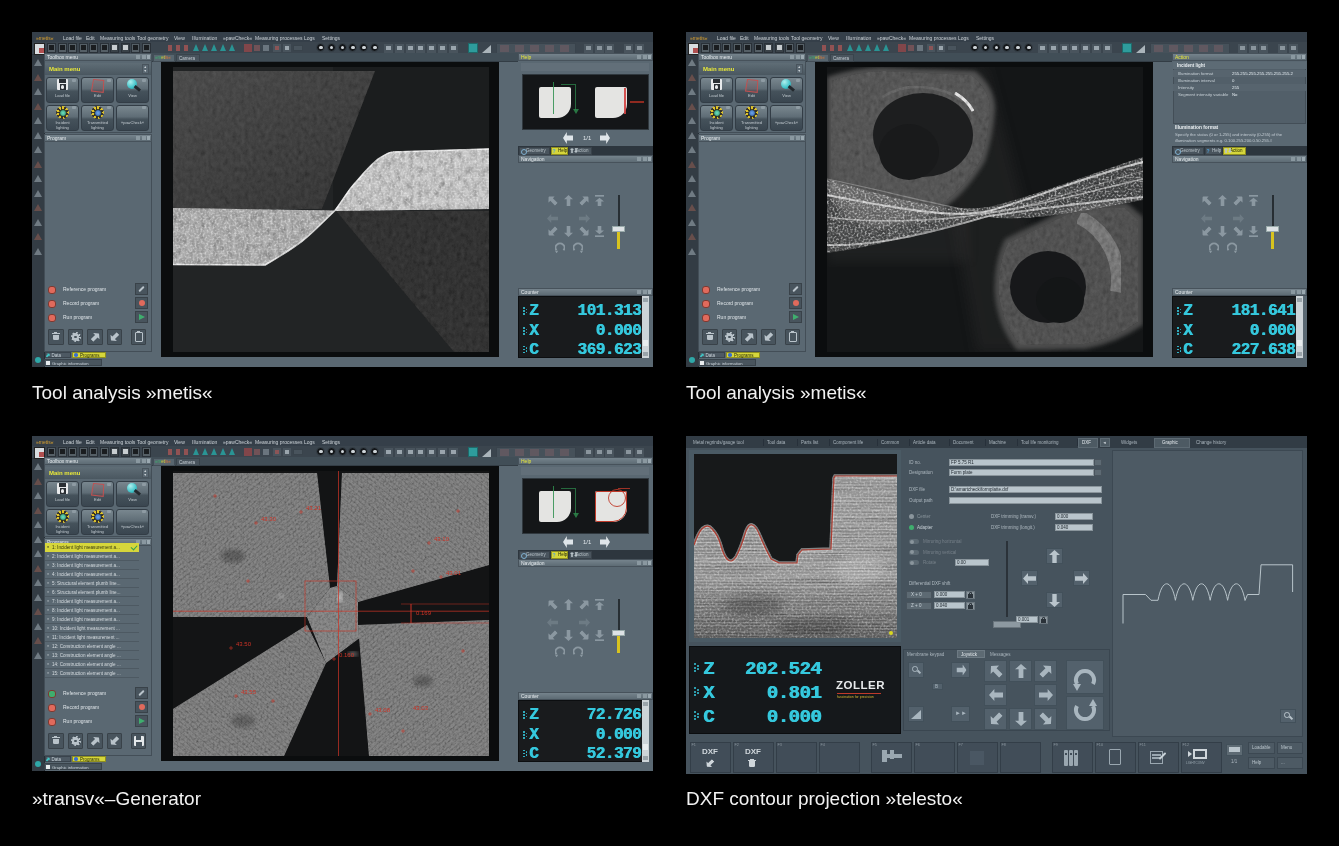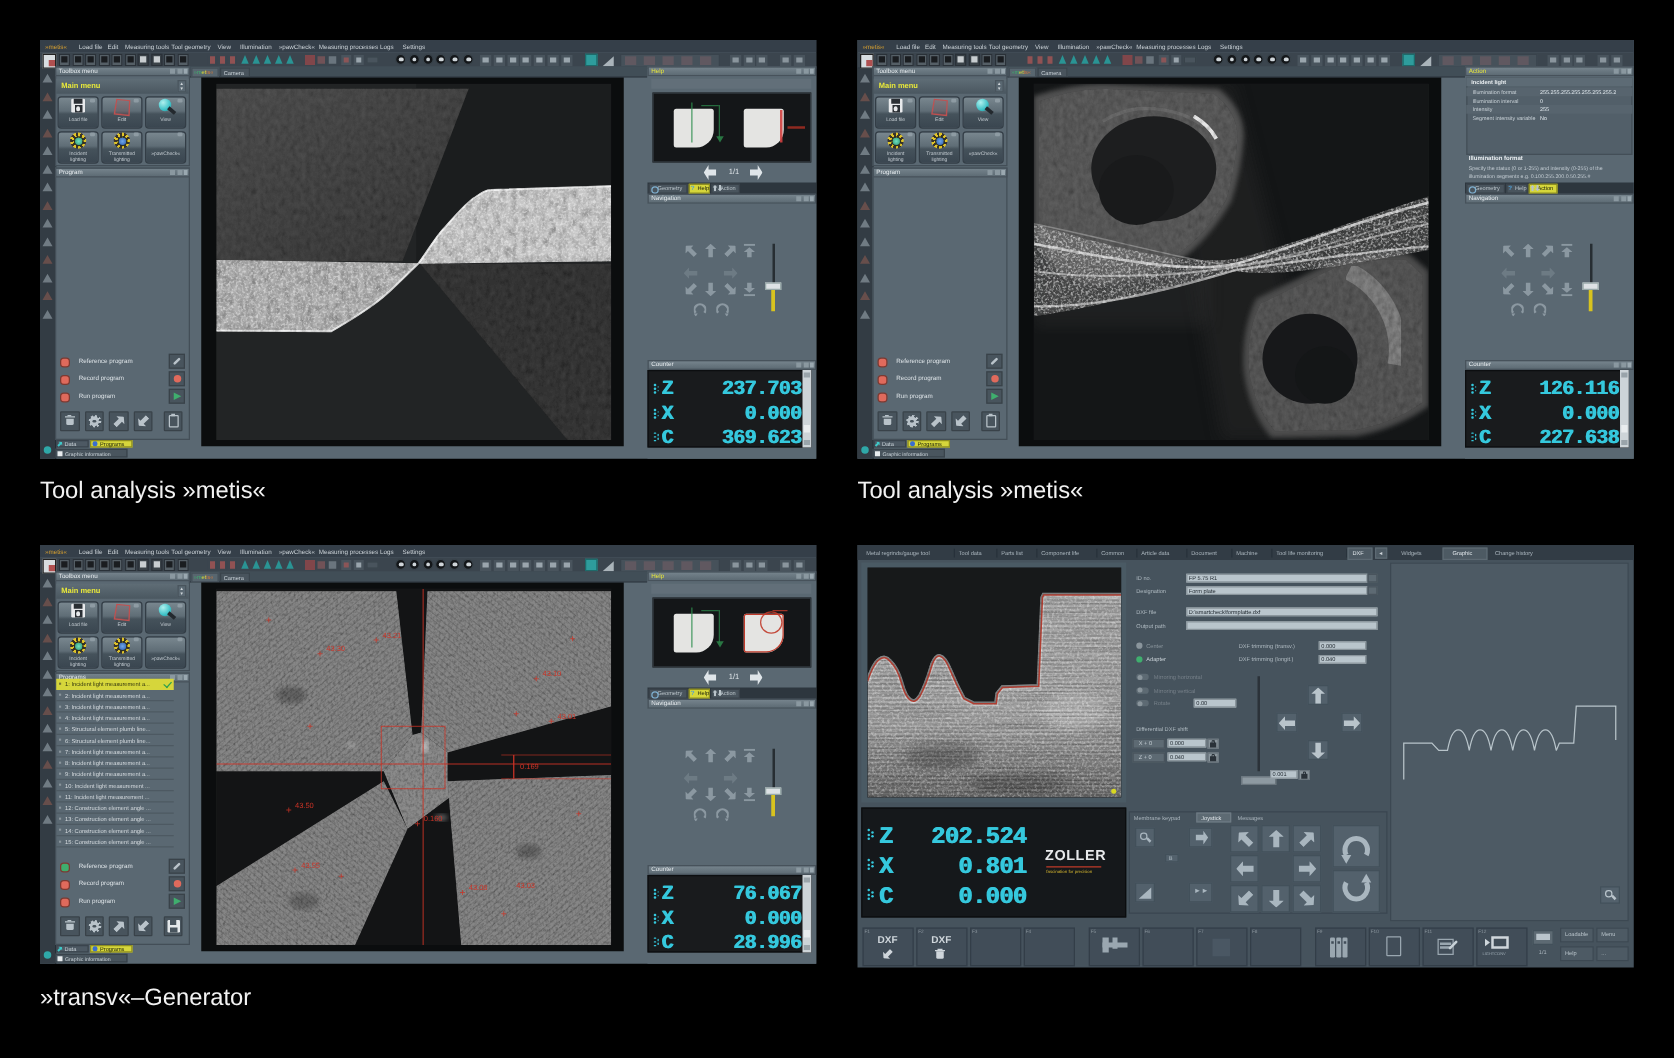--- a/index.html
+++ b/index.html
@@ -386,21 +386,21 @@
     <div style="position:absolute;left:642px;top:296px;width:7px;height:62px;background:#cdd4d8;"></div>
     <div style="position:absolute;left:643px;top:298px;width:5px;height:4px;background:#9aa4aa;"></div>
     <div style="position:absolute;left:643px;top:340px;width:5px;height:6px;background:#e8ecee;"></div>
     <div style="position:absolute;left:643px;top:352px;width:5px;height:4px;background:#9aa4aa;"></div>
     <div style="position:absolute;left:523.0px;top:307.0px;width:1.6px;height:1.6px;background:#35c8dd;border-radius:50%;"></div>
     <div style="position:absolute;left:525.5px;top:308.5px;width:1.6px;height:1.6px;background:#35c8dd;border-radius:50%;"></div>
     <div style="position:absolute;left:523.0px;top:310.0px;width:1.6px;height:1.6px;background:#35c8dd;border-radius:50%;"></div>
     <div style="position:absolute;left:525.5px;top:311.5px;width:1.6px;height:1.6px;background:#35c8dd;border-radius:50%;"></div>
     <div style="position:absolute;left:523.0px;top:313.0px;width:1.6px;height:1.6px;background:#35c8dd;border-radius:50%;"></div>
     <div style="position:absolute;left:529px;top:302px;color:#35c8dd;font-family:'Liberation Mono',monospace;font-weight:bold;font-size:16px;text-shadow:0.7px 0 0 #35c8dd;">Z</div>
-    <div style="position:absolute;left:538px;top:302px;width:103px;text-align:right;color:#35c8dd;font-family:'Liberation Mono',monospace;font-weight:bold;font-size:16px;letter-spacing:-0.5px;text-shadow:0.7px 0 0 #35c8dd;">237.703</div>
+    <div style="position:absolute;left:538px;top:302px;width:103px;text-align:right;color:#35c8dd;font-family:'Liberation Mono',monospace;font-weight:bold;font-size:16px;letter-spacing:-0.5px;text-shadow:0.7px 0 0 #35c8dd;">101.313</div>
     <div style="position:absolute;left:523.0px;top:327.0px;width:1.6px;height:1.6px;background:#35c8dd;border-radius:50%;"></div>
     <div style="position:absolute;left:525.5px;top:328.5px;width:1.6px;height:1.6px;background:#35c8dd;border-radius:50%;"></div>
     <div style="position:absolute;left:523.0px;top:330.0px;width:1.6px;height:1.6px;background:#35c8dd;border-radius:50%;"></div>
     <div style="position:absolute;left:525.5px;top:331.5px;width:1.6px;height:1.6px;background:#35c8dd;border-radius:50%;"></div>
     <div style="position:absolute;left:523.0px;top:333.0px;width:1.6px;height:1.6px;background:#35c8dd;border-radius:50%;"></div>
     <div style="position:absolute;left:529px;top:322px;color:#35c8dd;font-family:'Liberation Mono',monospace;font-weight:bold;font-size:16px;text-shadow:0.7px 0 0 #35c8dd;">X</div>
     <div style="position:absolute;left:538px;top:322px;width:103px;text-align:right;color:#35c8dd;font-family:'Liberation Mono',monospace;font-weight:bold;font-size:16px;letter-spacing:-0.5px;text-shadow:0.7px 0 0 #35c8dd;">0.000</div>
     <div style="position:absolute;left:523.0px;top:345.5px;width:1.6px;height:1.6px;background:#35c8dd;border-radius:50%;"></div>
     <div style="position:absolute;left:525.5px;top:347.0px;width:1.6px;height:1.6px;background:#35c8dd;border-radius:50%;"></div>
     <div style="position:absolute;left:523.0px;top:348.5px;width:1.6px;height:1.6px;background:#35c8dd;border-radius:50%;"></div>
@@ -800,21 +800,21 @@
     <div style="position:absolute;left:1296px;top:296px;width:7px;height:62px;background:#cdd4d8;"></div>
     <div style="position:absolute;left:1297px;top:298px;width:5px;height:4px;background:#9aa4aa;"></div>
     <div style="position:absolute;left:1297px;top:340px;width:5px;height:6px;background:#e8ecee;"></div>
     <div style="position:absolute;left:1297px;top:352px;width:5px;height:4px;background:#9aa4aa;"></div>
     <div style="position:absolute;left:1177.0px;top:307.0px;width:1.6px;height:1.6px;background:#35c8dd;border-radius:50%;"></div>
     <div style="position:absolute;left:1179.5px;top:308.5px;width:1.6px;height:1.6px;background:#35c8dd;border-radius:50%;"></div>
     <div style="position:absolute;left:1177.0px;top:310.0px;width:1.6px;height:1.6px;background:#35c8dd;border-radius:50%;"></div>
     <div style="position:absolute;left:1179.5px;top:311.5px;width:1.6px;height:1.6px;background:#35c8dd;border-radius:50%;"></div>
     <div style="position:absolute;left:1177.0px;top:313.0px;width:1.6px;height:1.6px;background:#35c8dd;border-radius:50%;"></div>
     <div style="position:absolute;left:1183px;top:302px;color:#35c8dd;font-family:'Liberation Mono',monospace;font-weight:bold;font-size:16px;text-shadow:0.7px 0 0 #35c8dd;">Z</div>
-    <div style="position:absolute;left:1192px;top:302px;width:103px;text-align:right;color:#35c8dd;font-family:'Liberation Mono',monospace;font-weight:bold;font-size:16px;letter-spacing:-0.5px;text-shadow:0.7px 0 0 #35c8dd;">126.116</div>
+    <div style="position:absolute;left:1192px;top:302px;width:103px;text-align:right;color:#35c8dd;font-family:'Liberation Mono',monospace;font-weight:bold;font-size:16px;letter-spacing:-0.5px;text-shadow:0.7px 0 0 #35c8dd;">181.641</div>
     <div style="position:absolute;left:1177.0px;top:327.0px;width:1.6px;height:1.6px;background:#35c8dd;border-radius:50%;"></div>
     <div style="position:absolute;left:1179.5px;top:328.5px;width:1.6px;height:1.6px;background:#35c8dd;border-radius:50%;"></div>
     <div style="position:absolute;left:1177.0px;top:330.0px;width:1.6px;height:1.6px;background:#35c8dd;border-radius:50%;"></div>
     <div style="position:absolute;left:1179.5px;top:331.5px;width:1.6px;height:1.6px;background:#35c8dd;border-radius:50%;"></div>
     <div style="position:absolute;left:1177.0px;top:333.0px;width:1.6px;height:1.6px;background:#35c8dd;border-radius:50%;"></div>
     <div style="position:absolute;left:1183px;top:322px;color:#35c8dd;font-family:'Liberation Mono',monospace;font-weight:bold;font-size:16px;text-shadow:0.7px 0 0 #35c8dd;">X</div>
     <div style="position:absolute;left:1192px;top:322px;width:103px;text-align:right;color:#35c8dd;font-family:'Liberation Mono',monospace;font-weight:bold;font-size:16px;letter-spacing:-0.5px;text-shadow:0.7px 0 0 #35c8dd;">0.000</div>
     <div style="position:absolute;left:1177.0px;top:345.5px;width:1.6px;height:1.6px;background:#35c8dd;border-radius:50%;"></div>
     <div style="position:absolute;left:1179.5px;top:347.0px;width:1.6px;height:1.6px;background:#35c8dd;border-radius:50%;"></div>
     <div style="position:absolute;left:1177.0px;top:348.5px;width:1.6px;height:1.6px;background:#35c8dd;border-radius:50%;"></div>
@@ -1286,35 +1286,35 @@
     <div style="position:absolute;left:642px;top:700px;width:7px;height:62px;background:#cdd4d8;"></div>
     <div style="position:absolute;left:643px;top:702px;width:5px;height:4px;background:#9aa4aa;"></div>
     <div style="position:absolute;left:643px;top:744px;width:5px;height:6px;background:#e8ecee;"></div>
     <div style="position:absolute;left:643px;top:756px;width:5px;height:4px;background:#9aa4aa;"></div>
     <div style="position:absolute;left:523.0px;top:711.0px;width:1.6px;height:1.6px;background:#35c8dd;border-radius:50%;"></div>
     <div style="position:absolute;left:525.5px;top:712.5px;width:1.6px;height:1.6px;background:#35c8dd;border-radius:50%;"></div>
     <div style="position:absolute;left:523.0px;top:714.0px;width:1.6px;height:1.6px;background:#35c8dd;border-radius:50%;"></div>
     <div style="position:absolute;left:525.5px;top:715.5px;width:1.6px;height:1.6px;background:#35c8dd;border-radius:50%;"></div>
     <div style="position:absolute;left:523.0px;top:717.0px;width:1.6px;height:1.6px;background:#35c8dd;border-radius:50%;"></div>
     <div style="position:absolute;left:529px;top:706px;color:#35c8dd;font-family:'Liberation Mono',monospace;font-weight:bold;font-size:16px;text-shadow:0.7px 0 0 #35c8dd;">Z</div>
-    <div style="position:absolute;left:538px;top:706px;width:103px;text-align:right;color:#35c8dd;font-family:'Liberation Mono',monospace;font-weight:bold;font-size:16px;letter-spacing:-0.5px;text-shadow:0.7px 0 0 #35c8dd;">76.067</div>
+    <div style="position:absolute;left:538px;top:706px;width:103px;text-align:right;color:#35c8dd;font-family:'Liberation Mono',monospace;font-weight:bold;font-size:16px;letter-spacing:-0.5px;text-shadow:0.7px 0 0 #35c8dd;">72.726</div>
     <div style="position:absolute;left:523.0px;top:731.0px;width:1.6px;height:1.6px;background:#35c8dd;border-radius:50%;"></div>
     <div style="position:absolute;left:525.5px;top:732.5px;width:1.6px;height:1.6px;background:#35c8dd;border-radius:50%;"></div>
     <div style="position:absolute;left:523.0px;top:734.0px;width:1.6px;height:1.6px;background:#35c8dd;border-radius:50%;"></div>
     <div style="position:absolute;left:525.5px;top:735.5px;width:1.6px;height:1.6px;background:#35c8dd;border-radius:50%;"></div>
     <div style="position:absolute;left:523.0px;top:737.0px;width:1.6px;height:1.6px;background:#35c8dd;border-radius:50%;"></div>
     <div style="position:absolute;left:529px;top:726px;color:#35c8dd;font-family:'Liberation Mono',monospace;font-weight:bold;font-size:16px;text-shadow:0.7px 0 0 #35c8dd;">X</div>
     <div style="position:absolute;left:538px;top:726px;width:103px;text-align:right;color:#35c8dd;font-family:'Liberation Mono',monospace;font-weight:bold;font-size:16px;letter-spacing:-0.5px;text-shadow:0.7px 0 0 #35c8dd;">0.000</div>
     <div style="position:absolute;left:523.0px;top:749.5px;width:1.6px;height:1.6px;background:#35c8dd;border-radius:50%;"></div>
     <div style="position:absolute;left:525.5px;top:751.0px;width:1.6px;height:1.6px;background:#35c8dd;border-radius:50%;"></div>
     <div style="position:absolute;left:523.0px;top:752.5px;width:1.6px;height:1.6px;background:#35c8dd;border-radius:50%;"></div>
     <div style="position:absolute;left:525.5px;top:754.0px;width:1.6px;height:1.6px;background:#35c8dd;border-radius:50%;"></div>
     <div style="position:absolute;left:523.0px;top:755.5px;width:1.6px;height:1.6px;background:#35c8dd;border-radius:50%;"></div>
     <div style="position:absolute;left:529px;top:744.5px;color:#35c8dd;font-family:'Liberation Mono',monospace;font-weight:bold;font-size:16px;text-shadow:0.7px 0 0 #35c8dd;">C</div>
-    <div style="position:absolute;left:538px;top:744.5px;width:103px;text-align:right;color:#35c8dd;font-family:'Liberation Mono',monospace;font-weight:bold;font-size:16px;letter-spacing:-0.5px;text-shadow:0.7px 0 0 #35c8dd;">28.996</div>
+    <div style="position:absolute;left:538px;top:744.5px;width:103px;text-align:right;color:#35c8dd;font-family:'Liberation Mono',monospace;font-weight:bold;font-size:16px;letter-spacing:-0.5px;text-shadow:0.7px 0 0 #35c8dd;">52.379</div>
 <div style="position:absolute;left:686px;top:436px;width:621px;height:338px;background:#46535d;overflow:hidden;"></div>
     <div style="position:absolute;left:686px;top:436px;width:621px;height:12px;background:#323c45;"></div>
     <div style="position:absolute;left:693px;top:440px;font-size:4.5px;line-height:5.5px;color:#aab5bd;white-space:nowrap;">Metal regrinds/gauge tool</div>
     <div style="position:absolute;left:763px;top:439px;width:1px;height:7px;background:#27303a;"></div>
     <div style="position:absolute;left:767px;top:440px;font-size:4.5px;line-height:5.5px;color:#aab5bd;white-space:nowrap;">Tool data</div>
     <div style="position:absolute;left:797px;top:439px;width:1px;height:7px;background:#27303a;"></div>
     <div style="position:absolute;left:801px;top:440px;font-size:4.5px;line-height:5.5px;color:#aab5bd;white-space:nowrap;">Parts list</div>
     <div style="position:absolute;left:829px;top:439px;width:1px;height:7px;background:#27303a;"></div>
     <div style="position:absolute;left:833px;top:440px;font-size:4.5px;line-height:5.5px;color:#aab5bd;white-space:nowrap;">Component life</div>
     <div style="position:absolute;left:877px;top:439px;width:1px;height:7px;background:#27303a;"></div>
@@ -1638,12 +1638,13 @@
     <div style="position:absolute;left:1252px;top:745px;font-size:4.5px;line-height:5.5px;color:#b9c4cb;white-space:nowrap;">Loadable</div>
     <div style="position:absolute;left:1277px;top:742px;width:26px;height:12px;background:#4d5a64;border:1px solid #3c4852;box-sizing:border-box;"></div>
     <div style="position:absolute;left:1281px;top:745px;font-size:4.5px;line-height:5.5px;color:#b9c4cb;white-space:nowrap;">Menu</div>
     <div style="position:absolute;left:1248px;top:757px;width:27px;height:12px;background:#4d5a64;border:1px solid #3c4852;box-sizing:border-box;"></div>
     <div style="position:absolute;left:1252px;top:760px;font-size:4.5px;line-height:5.5px;color:#b9c4cb;white-space:nowrap;">Help</div>
     <div style="position:absolute;left:1277px;top:757px;width:26px;height:12px;background:#4d5a64;border:1px solid #3c4852;box-sizing:border-box;"></div>
     <div style="position:absolute;left:1281px;top:760px;font-size:4.5px;line-height:5.5px;color:#b9c4cb;white-space:nowrap;">...</div>
 <div class="cap" style="left:32px;top:383px;">Tool analysis »metis«</div>
 <div class="cap" style="left:686px;top:383px;">Tool analysis »metis«</div>
 <div class="cap" style="left:32px;top:789px;">»transv«–Generator</div>
+<div class="cap" style="left:686px;top:789px;">DXF contour projection »telesto«</div>
 </div>
 </body></html>

